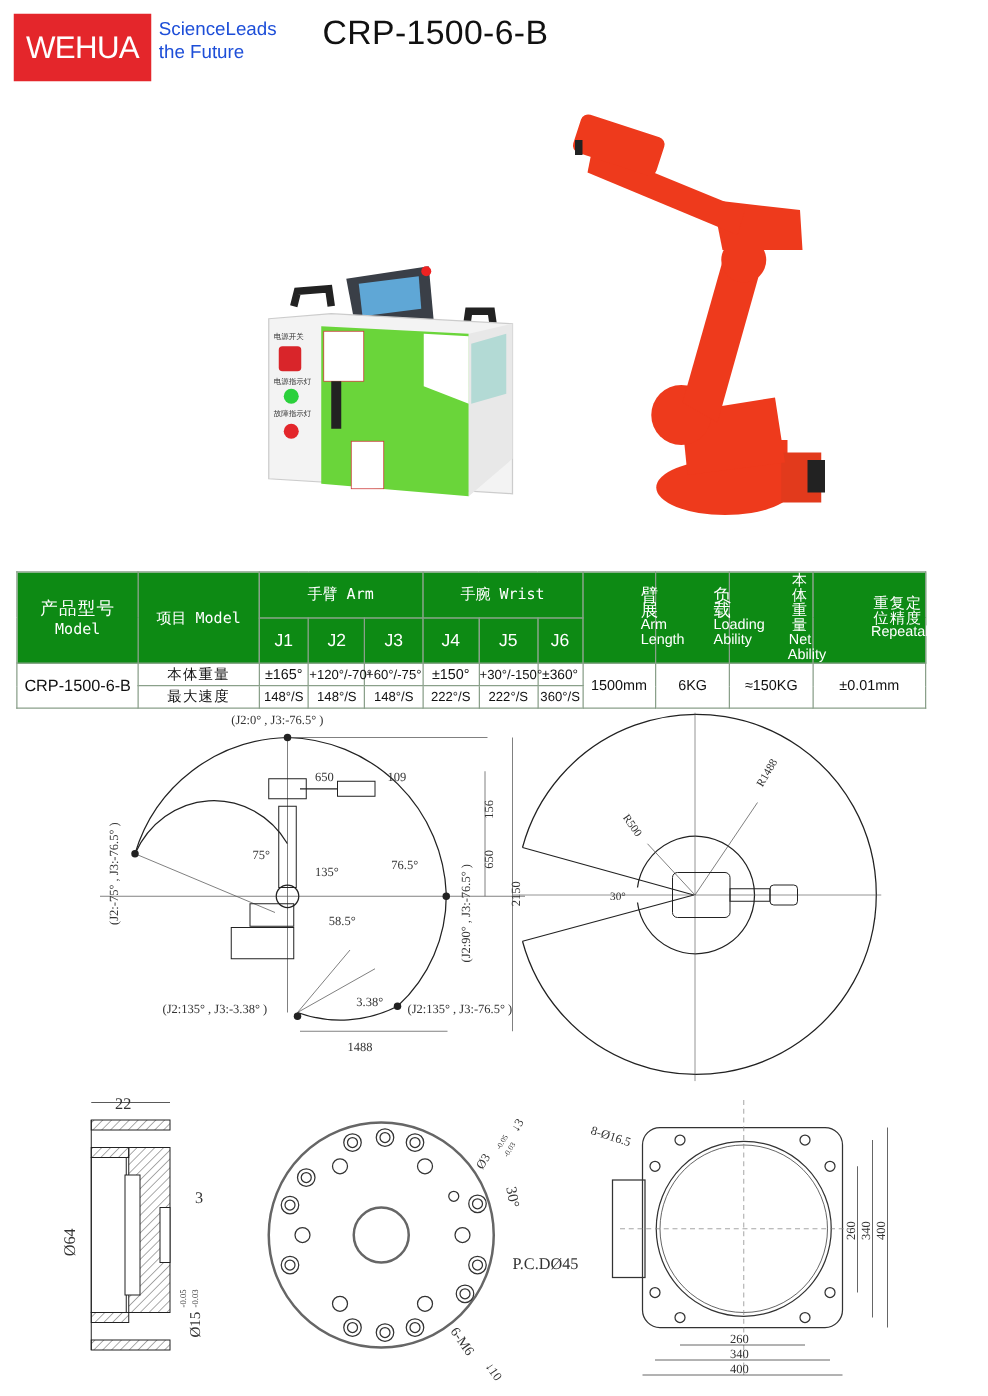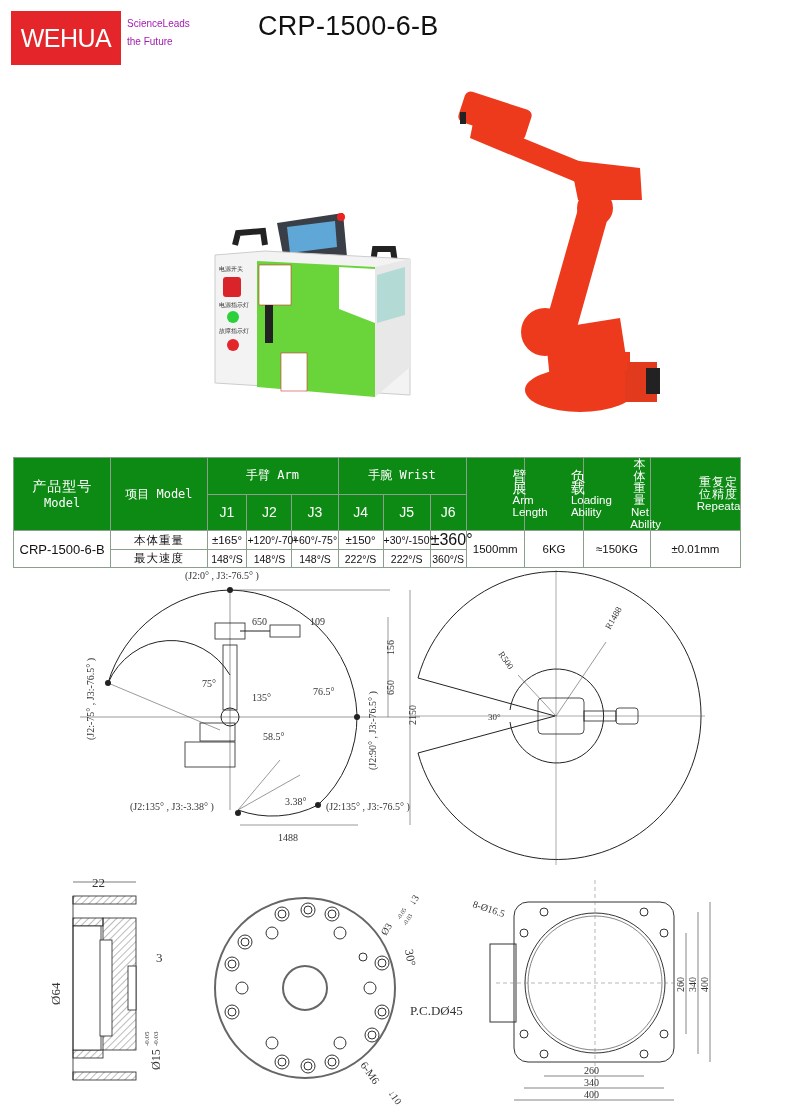--- a/index.html
+++ b/index.html
@@ -1,20 +1,20 @@
 <!DOCTYPE html>
 <html><head>
 <meta charset="utf-8">
 <style>
   * { box-sizing: border-box; margin: 0; padding: 0; }
   html, body { width: 790px; height: 1117px; background: #ffffff; overflow: hidden; }
   body { position: relative; font-family: "Liberation Sans", "DejaVu Sans", sans-serif; color: #111; }
 
   .logo-box { position: absolute; left: 11px; top: 11px; width: 110px; height: 54px; background: #e4262b; color: #fff; font-size: 25px; display: flex; align-items: center; justify-content: center; letter-spacing: -0.5px; }
-  .slogan { position: absolute; left: 127px; top: 15px; font-size: 10px; line-height: 18px; color: #a21caf; }
+  .slogan { position: absolute; left: 127px; top: 15px; font-size: 15px; line-height: 18px; color: #1d4ed8; }
   .page-title { position: absolute; left: 258px; top: 11px; font-size: 27px; color: #111; letter-spacing: 0.3px; }
 
   
   .controller { position: absolute; left: 205px; top: 205px; width: 210px; height: 195px; }
   .robot { position: absolute; left: 450px; top: 90px; width: 230px; height: 330px; }
 
   
   .spec { position: absolute; left: 13px; top: 457px; width: 728px; border-collapse: collapse; table-layout: fixed; font-size: 11.5px; }
   .spec td { border: 1px solid #8aa08a; text-align: center; vertical-align: middle; padding: 0; }
   .spec .h { background: #0d8a14; color: #fff; }
@@ -142,21 +142,21 @@
     <td class="h" style="font-size:14px">J6</td>
   </tr>
   <tr class="r3">
     <td class="v" rowspan="2" style="font-size:13px">CRP-1500-6-B</td>
     <td class="v cn">本体重量</td>
     <td class="v">±165°</td>
     <td class="v" style="font-size:10.5px">+120°/-70°</td>
     <td class="v" style="font-size:10.5px">+60°/-75°</td>
     <td class="v">±150°</td>
     <td class="v" style="font-size:10.5px">+30°/-150°</td>
-    <td class="v" style="font-size:16px">±360°</td>
+    <td class="v" style="font-size:11px">±360°</td>
     <td class="v" rowspan="2">1500mm</td>
     <td class="v" rowspan="2">6KG</td>
     <td class="v" rowspan="2">≈150KG</td>
     <td class="v" rowspan="2">±0.01mm</td>
   </tr>
   <tr class="r4">
     <td class="v cn">最大速度</td>
     <td class="v" style="font-size:10.5px">148°/S</td>
     <td class="v" style="font-size:10.5px">148°/S</td>
     <td class="v" style="font-size:10.5px">148°/S</td>

